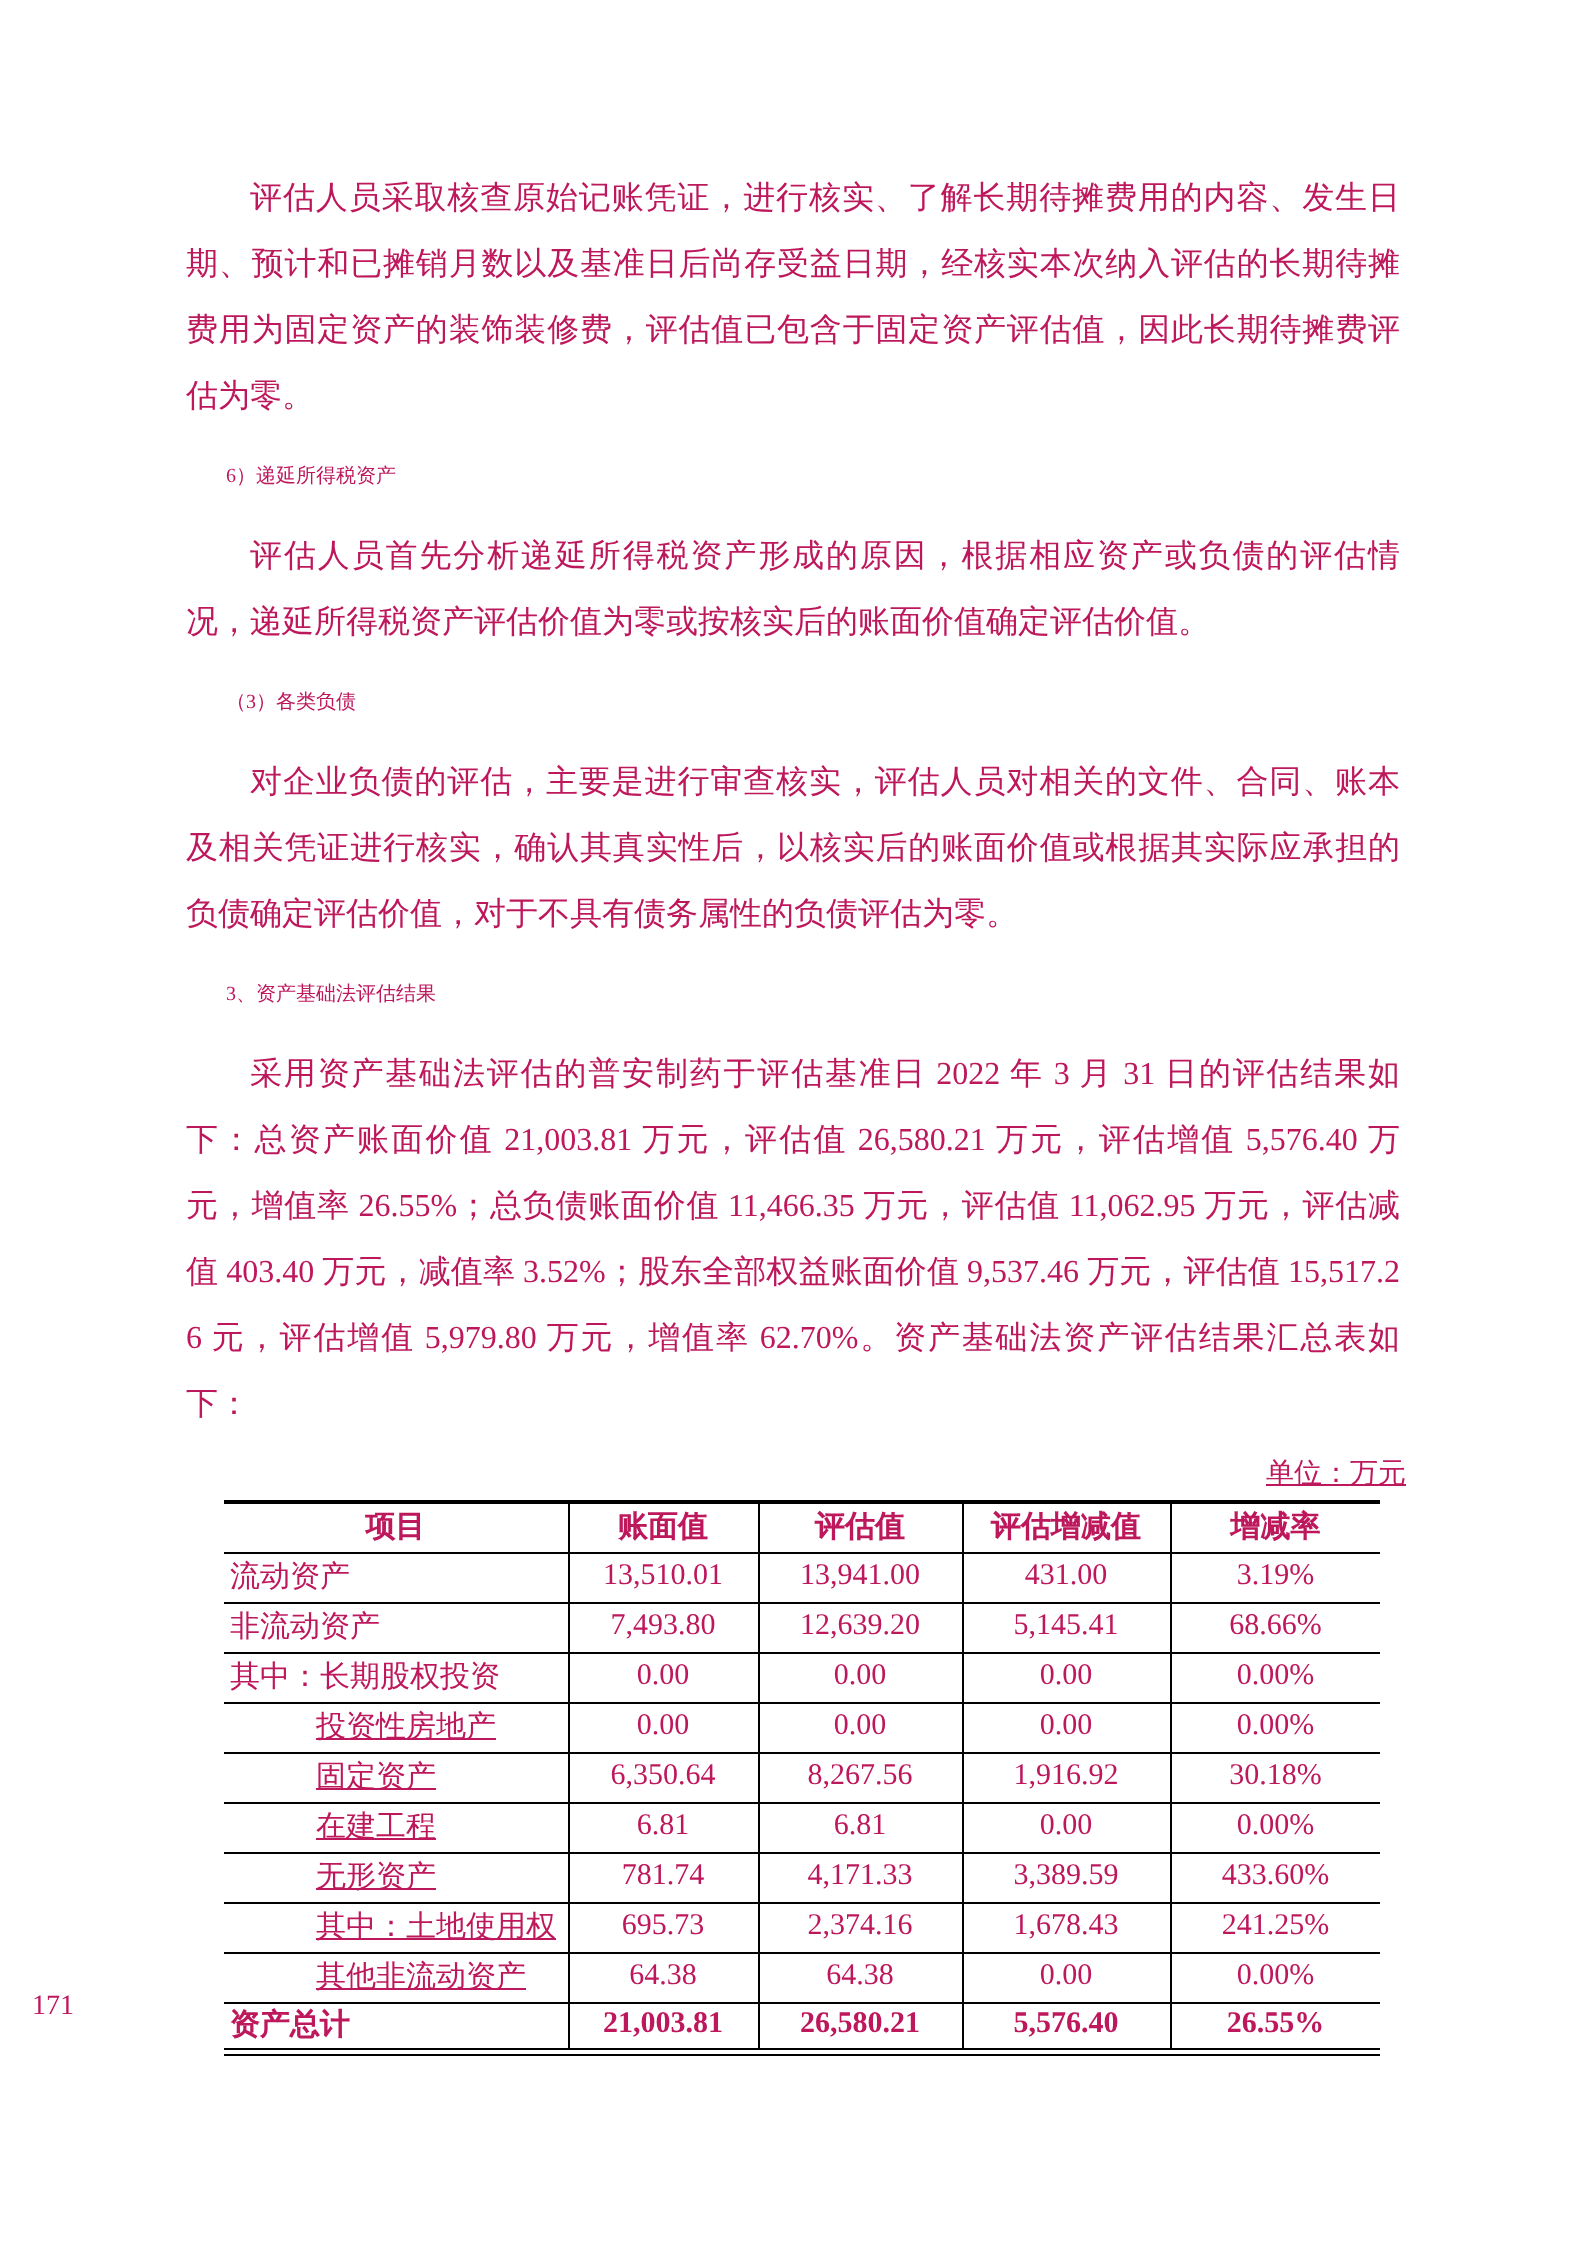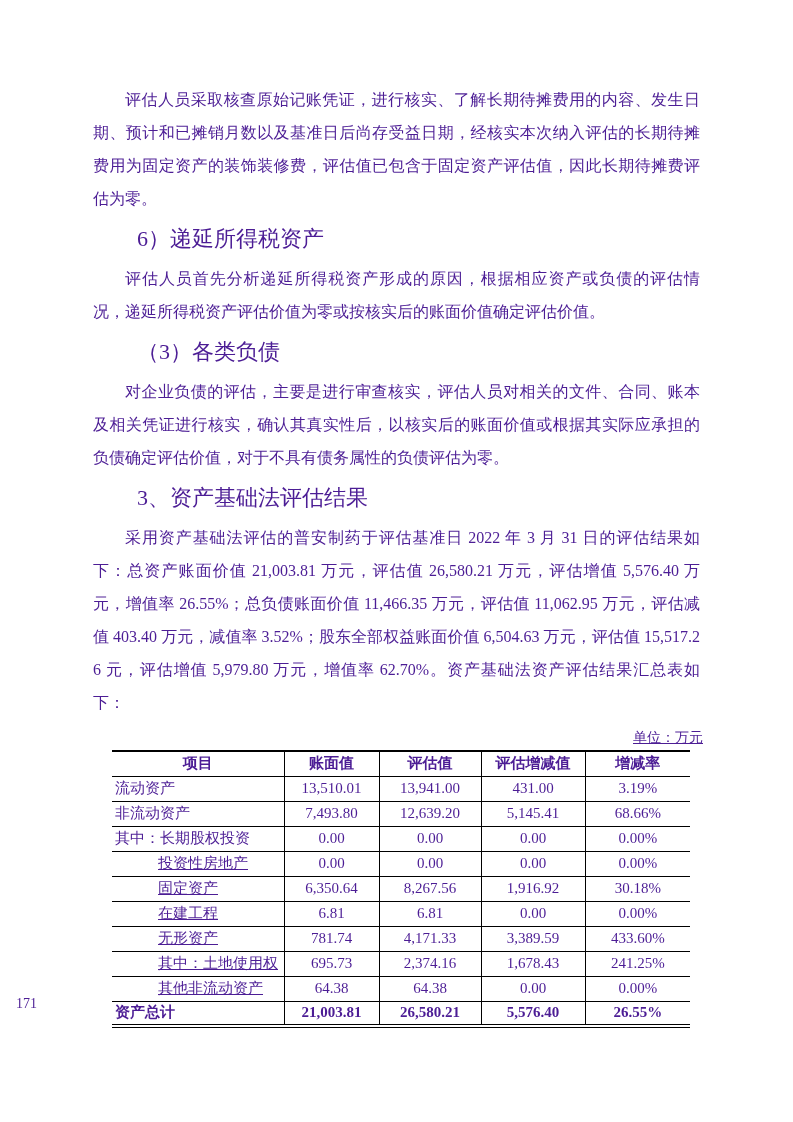--- a/index.html
+++ b/index.html
@@ -4,39 +4,39 @@
 <style>
   * { margin: 0; padding: 0; box-sizing: border-box; }
   html, body { background: #888; }
   .page {
     position: relative;
     width: 793px;
     height: 1122px;
     margin: 0 auto;
     background: #ffffff;
     font-family: "Liberation Serif", "DejaVu Serif", serif;
-    color: #4c1d95;
+    color: #be185d;
     overflow: hidden;
   }
   .content {
     position: absolute;
     top: 83px;
     left: 93px;
     width: 607px;
   }
   .para {
     font-size: 16px;
     line-height: 33px;
     text-align: justify;
     text-indent: 2em;
     margin-bottom: 7px;
     word-break: break-all;
   }
   .heading {
-    font-size: 22px;
+    font-size: 10px;
     line-height: 33px;
     text-indent: 2em;
     margin-bottom: 7px;
   }
   .unit-line {
     width: 597px;
     margin-left: 19px;
     text-align: right;
     font-size: 14px;
     line-height: 24px;
@@ -88,21 +88,21 @@
     <p class="heading">6）递延所得税资产</p>
 
     <p class="para">评估人员首先分析递延所得税资产形成的原因，根据相应资产或负债的评估情况，递延所得税资产评估价值为零或按核实后的账面价值确定评估价值。</p>
 
     <p class="heading">（3）各类负债</p>
 
     <p class="para">对企业负债的评估，主要是进行审查核实，评估人员对相关的文件、合同、账本及相关凭证进行核实，确认其真实性后，以核实后的账面价值或根据其实际应承担的负债确定评估价值，对于不具有债务属性的负债评估为零。</p>
 
     <p class="heading">3、资产基础法评估结果</p>
 
-    <p class="para">采用资产基础法评估的普安制药于评估基准日 2022 年 3 月 31 日的评估结果如下：总资产账面价值 21,003.81 万元，评估值 26,580.21 万元，评估增值 5,576.40 万元，增值率 26.55%；总负债账面价值 11,466.35 万元，评估值 11,062.95 万元，评估减值 403.40 万元，减值率 3.52%；股东全部权益账面价值 6,504.63 万元，评估值 15,517.26 元，评估增值 5,979.80 万元，增值率 62.70%。资产基础法资产评估结果汇总表如下：</p>
+    <p class="para">采用资产基础法评估的普安制药于评估基准日 2022 年 3 月 31 日的评估结果如下：总资产账面价值 21,003.81 万元，评估值 26,580.21 万元，评估增值 5,576.40 万元，增值率 26.55%；总负债账面价值 11,466.35 万元，评估值 11,062.95 万元，评估减值 403.40 万元，减值率 3.52%；股东全部权益账面价值 9,537.46 万元，评估值 15,517.26 元，评估增值 5,979.80 万元，增值率 62.70%。资产基础法资产评估结果汇总表如下：</p>
 
     <div class="unit-line">单位：万元</div>
 
     <table class="val-table">
       <colgroup>
         <col style="width:172px">
         <col style="width:95px">
         <col style="width:102px">
         <col style="width:104px">
         <col style="width:105px">

